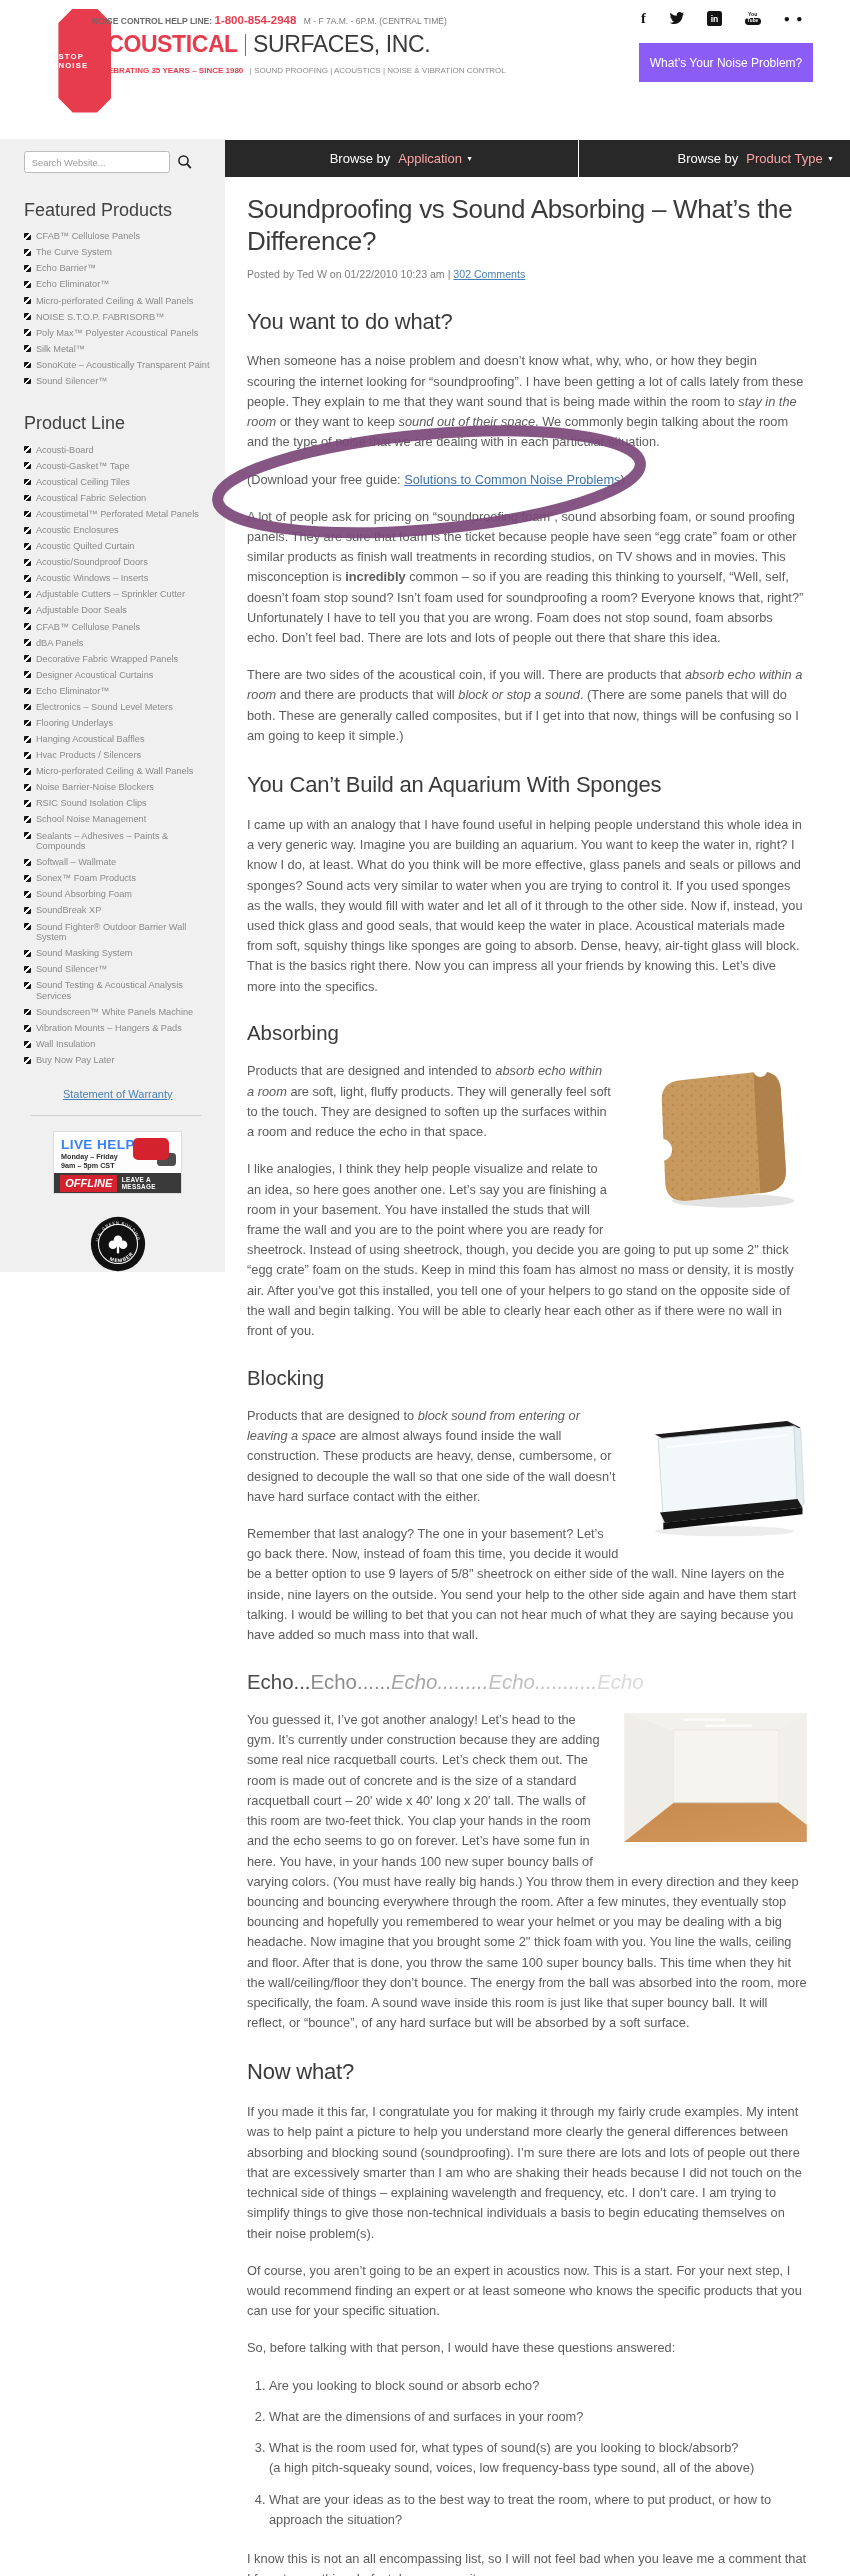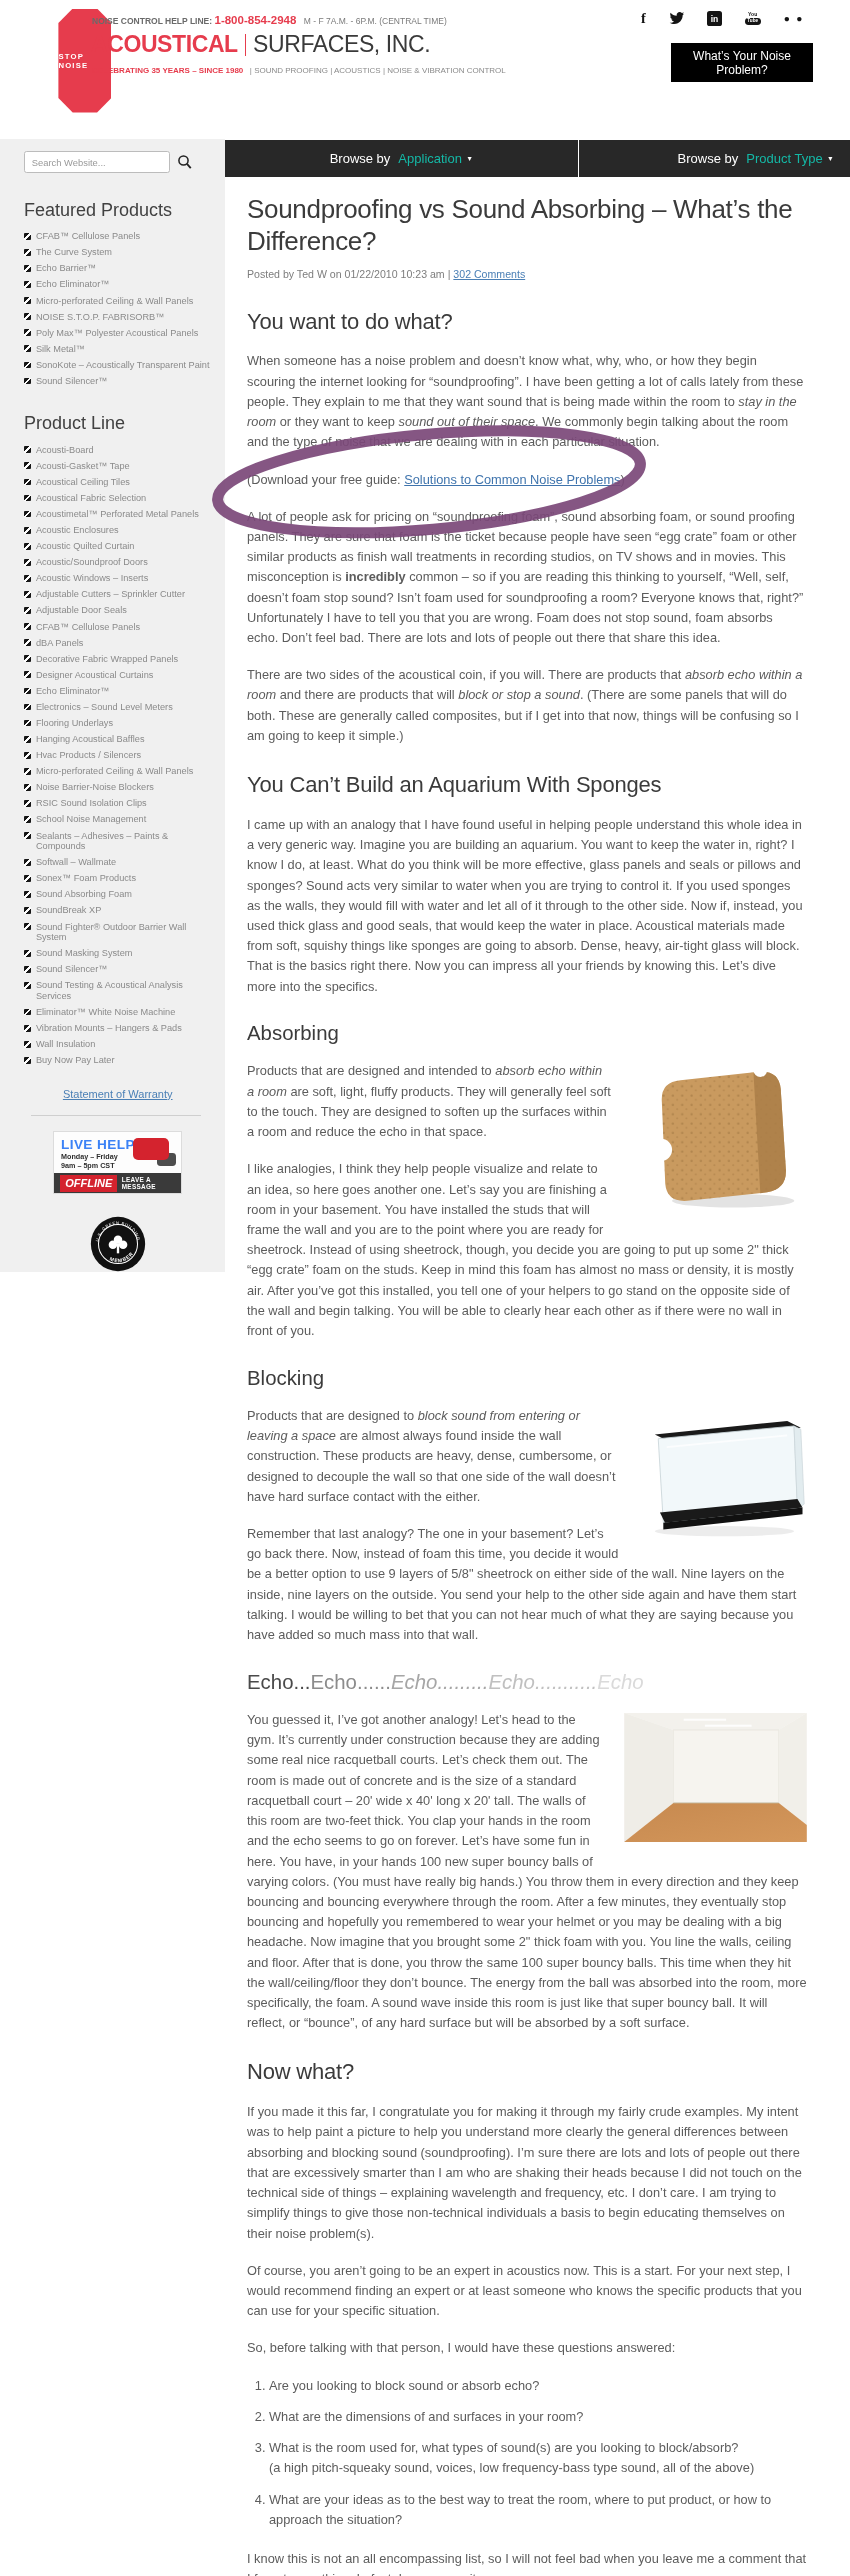--- a/index.html
+++ b/index.html
@@ -23,31 +23,31 @@
   .tagline .red { color:#e63c4d; font-weight:bold; }
   .tagline .gray { color:#8a8a8a; margin-left:4.3px; }
   .social { position:absolute; right:47px; top:10.2px; display:flex; gap:23px; align-items:center; }
   .sicon { cursor:pointer; color:#141414; display:flex; align-items:center; justify-content:center; }
   .fb { font-family:"Liberation Serif", serif; font-size:14.5px; font-weight:bold; }
   .li-badge { width:14.5px; height:14.5px; background:#141414; border-radius:2.6px; color:#fff; font-size:8.5px; font-weight:bold;
     display:flex; align-items:center; justify-content:center; }
   .yt { flex-direction:column; font-size:5.1px; font-weight:bold; line-height:1; }
   .yt .yt-box { background:#141414; color:#fff; border-radius:3.4px; padding:0.9px 2.6px; font-size:4.7px; margin-top:0.9px; }
   .flickr { letter-spacing:1.7px; font-size:10.2px; }
-  .cta-btn { position:absolute; right:38px; top:43px; width:142px; height:39px; background:#000000; color:#fff;
+  .cta-btn { position:absolute; right:38px; top:43px; width:174px; height:39px; background:#8b5cf6; color:#fff;
     font-size:12px; border:none; display:flex; align-items:center; justify-content:center; cursor:pointer; }
 
   
   .nav { position:absolute; top:100px; left:180px; width:626px; display:flex; justify-content:space-between; z-index:2; }
   .nav a { color:#474747; font-size:12.8px; text-decoration:none; cursor:pointer; }
 
   
   .bars { position:absolute; top:140px; left:225px; width:707px; height:37px; display:flex; gap:1.7px; z-index:2; }
   .bar { flex:1; background:#282828; color:#fff; display:flex; align-items:center; justify-content:center; font-size:13px; cursor:pointer; }
-  .bar .hl { color:#14b8a6; margin-left:8px; }
+  .bar .hl { color:#fca5a5; margin-left:8px; }
   .bar .chev { font-size:6.8px; margin-left:4.3px; color:#fff; }
 
   
   .sidebar { position:absolute; left:0; top:139px; width:225px; height:1133px; background:#f0f0f0; padding:12px 13.6px 0 24px; overflow:hidden; z-index:1; }
   .search-row { display:flex; align-items:center; gap:6.8px; }
   .search-input { width:146px; height:22px; border:0.9px solid #bcbcbc; border-radius:2.6px; background:#fff; font-size:9.4px; padding:0 6.8px; color:#555; font-family:"Liberation Sans", sans-serif; }
   .search-input::placeholder { color:#999; }
   .search-btn { background:none; border:none; cursor:pointer; padding:0; display:flex; }
   .sb-h { font-size:18px; color:#414141; margin-top:27px; font-weight:normal; }
   .sp-list { margin-top:10.2px; }
@@ -383,21 +383,21 @@
           <span class="sp-txt">Sound Silencer™</span>
         </div>
 
         <div class="sp-item">
           <span class="sq"></span>
           <span class="sp-txt">Sound Testing &amp; Acoustical Analysis Services</span>
         </div>
 
         <div class="sp-item">
           <span class="sq"></span>
-          <span class="sp-txt">Eliminator™ White Noise Machine</span>
+          <span class="sp-txt">Soundscreen™ White Panels Machine</span>
         </div>
 
         <div class="sp-item">
           <span class="sq"></span>
           <span class="sp-txt">Vibration Mounts – Hangers &amp; Pads</span>
         </div>
 
         <div class="sp-item">
           <span class="sq"></span>
           <span class="sp-txt">Wall Insulation</span>

